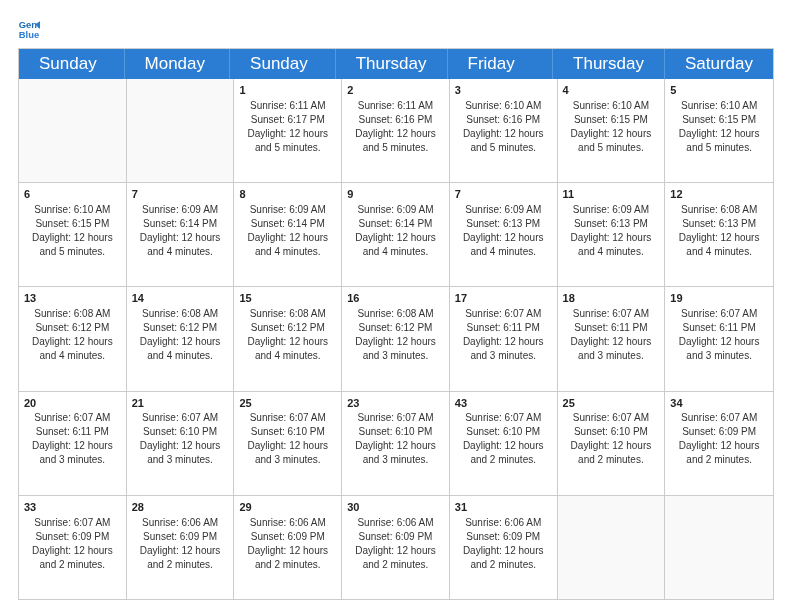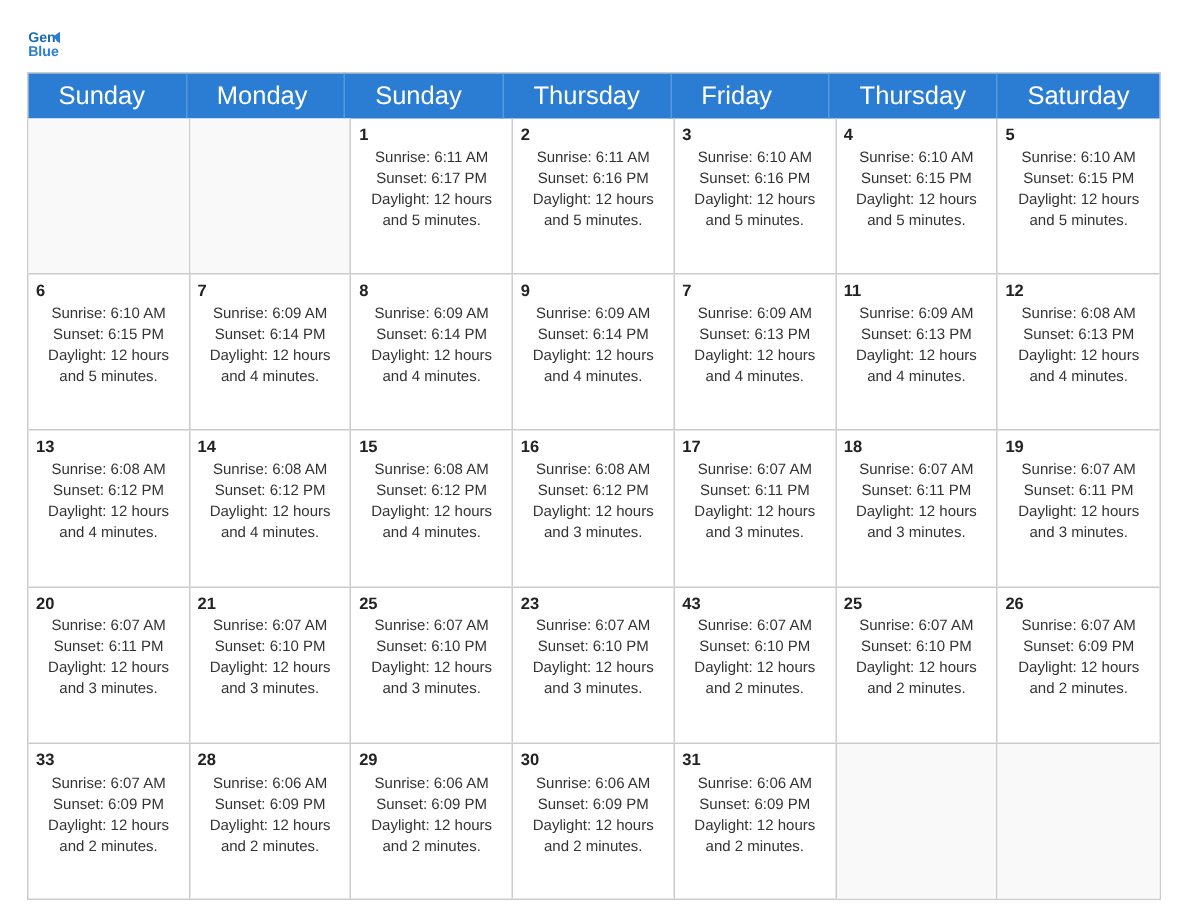--- a/index.html
+++ b/index.html
@@ -312,21 +312,21 @@
 and 2 minutes.</div>
           </div>
           <div class="cal-cell">
             <span class="day-num">25</span>
             <div class="cell-info" style="white-space: pre-line;">Sunrise: 6:07 AM
 Sunset: 6:10 PM
 Daylight: 12 hours
 and 2 minutes.</div>
           </div>
           <div class="cal-cell">
-            <span class="day-num">26</span>
+            <span class="day-num">34</span>
             <div class="cell-info" style="white-space: pre-line;">Sunrise: 6:07 AM
 Sunset: 6:09 PM
 Daylight: 12 hours
 and 2 minutes.</div>
           </div>
         </div>
         <div class="cal-row">
           <div class="cal-cell">
             <span class="day-num">33</span>
             <div class="cell-info" style="white-space: pre-line;">Sunrise: 6:07 AM

